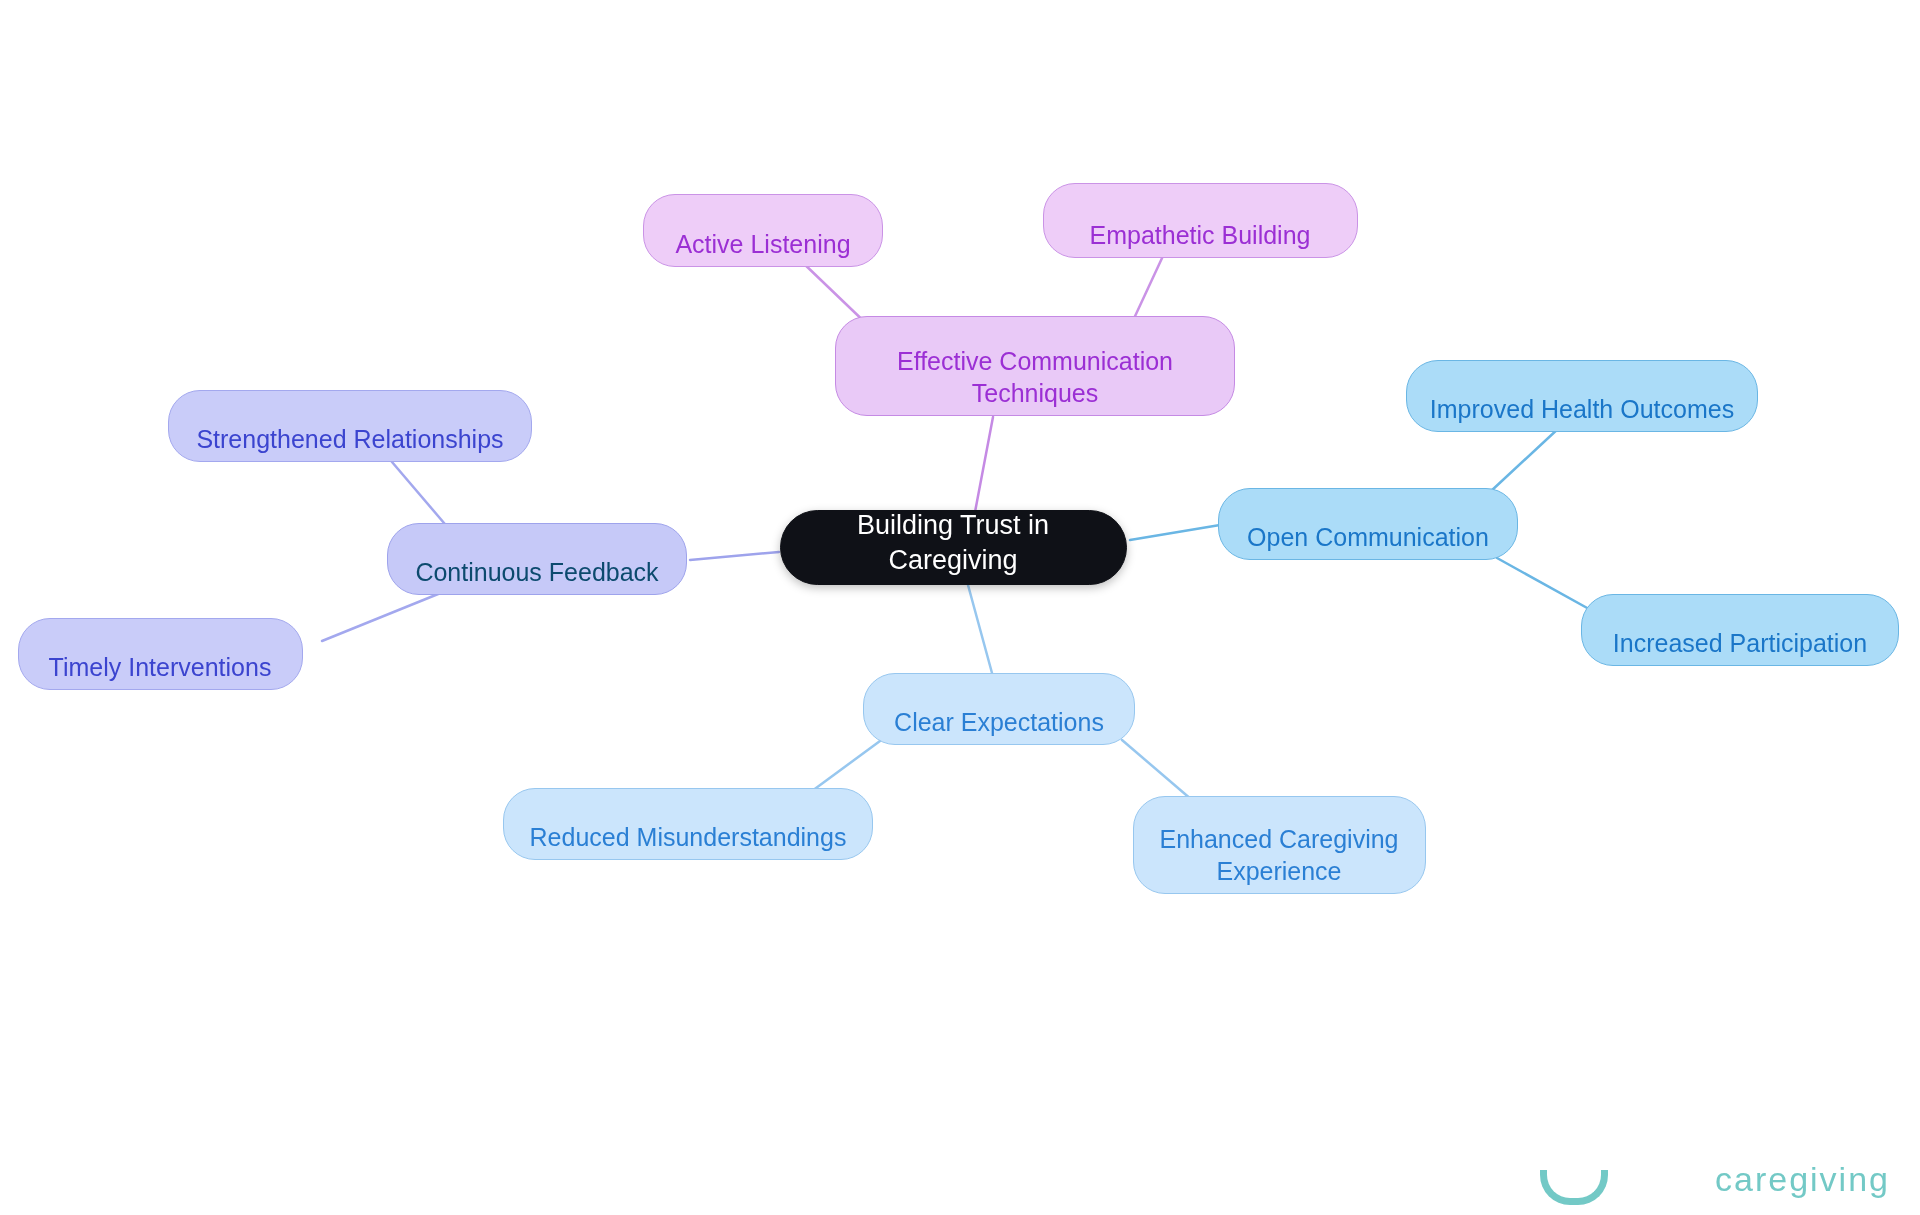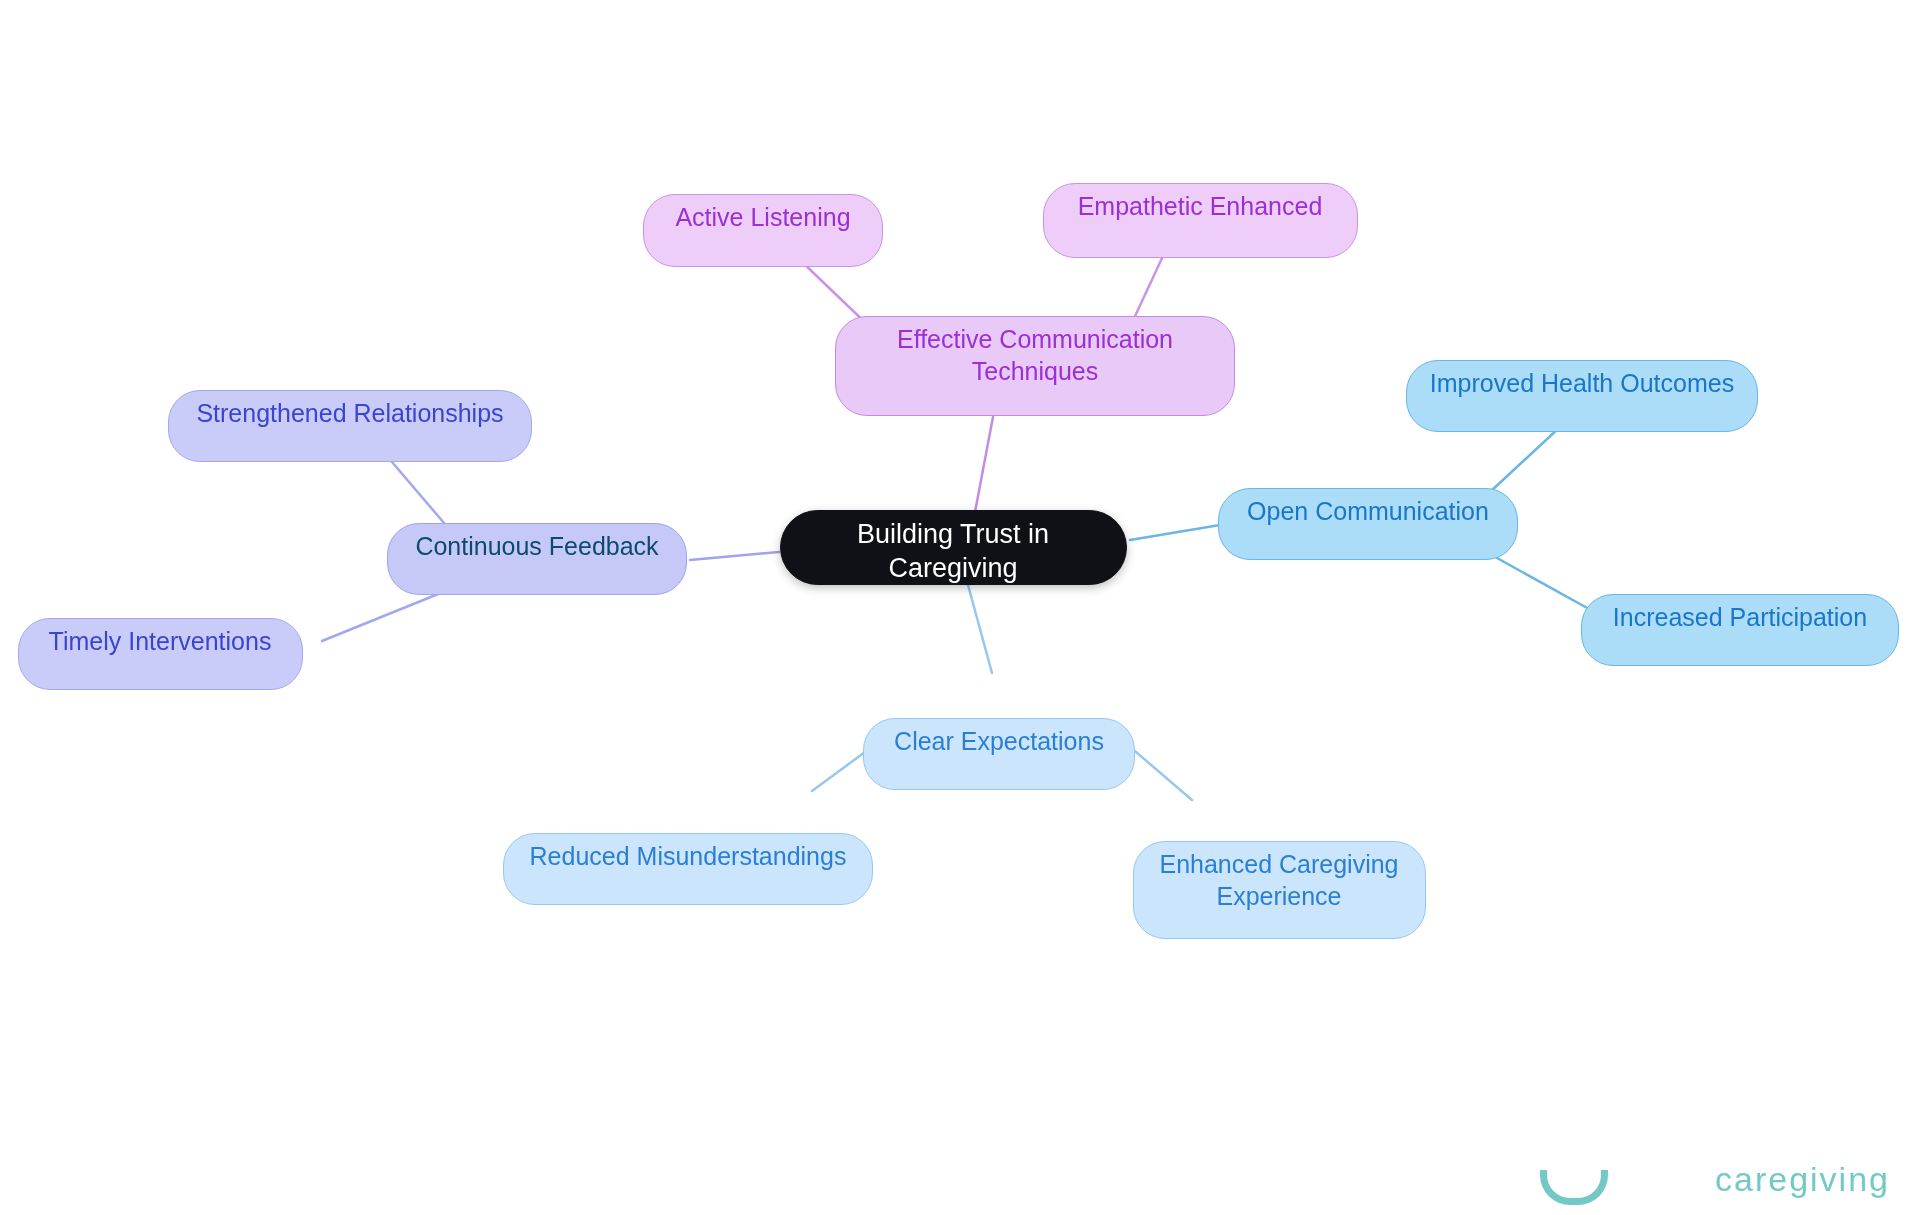--- a/index.html
+++ b/index.html
@@ -24,21 +24,21 @@
     left: 0;
     top: 0;
     width: 1920px;
     height: 1215px;
     pointer-events: none;
   }
   .node {
     position: absolute;
     box-sizing: border-box;
     display: flex;
-    align-items: flex-start;
+    align-items: flex-end;
     justify-content: center;
     text-align: center;
     border-radius: 32px;
     border-style: solid;
     border-width: 1.5px;
     line-height: 1.28;
     white-space: pre-line;
     padding: 6px 14px;
   }
   .node-root {
@@ -65,21 +65,20 @@
     background: #abdcf8;
     border-color: #6ab6e4;
     color: #1a76c8;
     font-size: 25px;
   }
   .node-blue-light {
     background: #cbe5fc;
     border-color: #97c7ef;
     color: #2a7fd4;
     font-size: 25px;
-    margin-top: 45px;
   }
   .node-indigo {
     background: #c6c9f8;
     border-color: #9ea3ec;
     color: #3b44cf;
     font-size: 25px;
   }
   .node-indigo-light {
     background: #c9ccf9;
     border-color: #a3a8ee;
@@ -144,21 +143,21 @@
       <line x1="779" y1="552" x2="690" y2="560" stroke="#9ea3ec" stroke-width="2.5" stroke-linecap="round"></line>
       <line x1="450" y1="530" x2="392" y2="462" stroke="#a3a8ee" stroke-width="2.5" stroke-linecap="round"></line>
       <line x1="448" y1="590" x2="322" y2="641" stroke="#a3a8ee" stroke-width="2.5" stroke-linecap="round"></line>
     </svg>
 
   <div id="nodes">
       <div class="node node-root" style="left: 779.5px; top: 509.5px; width: 347px; height: 75px; background: rgb(15, 17, 23); color: rgb(255, 255, 255);"><span>Building Trust in Caregiving</span></div>
       <div class="node node-purple" style="left: 835px; top: 316px; width: 400px; height: 100px; background: rgb(233, 201, 247); border-color: rgb(197, 138, 228); color: rgb(155, 47, 212);"><span>Effective Communication
 Techniques</span></div>
       <div class="node node-purple-light" style="left: 643px; top: 193.5px; width: 240px; height: 73px; background: rgb(238, 205, 248); border-color: rgb(202, 147, 230); color: rgb(155, 47, 212);"><span>Active Listening</span></div>
-      <div class="node node-purple-light" style="left: 1042.5px; top: 182.5px; width: 315px; height: 75px; background: rgb(238, 205, 248); border-color: rgb(202, 147, 230); color: rgb(155, 47, 212);"><span>Empathetic Enhanced</span></div>
+      <div class="node node-purple-light" style="left: 1042.5px; top: 182.5px; width: 315px; height: 75px; background: rgb(238, 205, 248); border-color: rgb(202, 147, 230); color: rgb(155, 47, 212);"><span>Empathetic Building</span></div>
       <div class="node node-blue-mid" style="left: 1218px; top: 488px; width: 300px; height: 72px; background: rgb(171, 220, 248); border-color: rgb(106, 182, 228); color: rgb(26, 118, 200);"><span>Open Communication</span></div>
       <div class="node node-blue-mid" style="left: 1406px; top: 360px; width: 352px; height: 72px; background: rgb(171, 220, 248); border-color: rgb(106, 182, 228); color: rgb(26, 118, 200);"><span>Improved Health Outcomes</span></div>
       <div class="node node-blue-mid" style="left: 1581px; top: 594px; width: 318px; height: 72px; background: rgb(171, 220, 248); border-color: rgb(106, 182, 228); color: rgb(26, 118, 200);"><span>Increased Participation</span></div>
       <div class="node node-blue-light" style="left: 863px; top: 673px; width: 272px; height: 72px; background: rgb(203, 229, 252); border-color: rgb(151, 199, 239); color: rgb(42, 127, 212);"><span>Clear Expectations</span></div>
       <div class="node node-blue-light" style="left: 503px; top: 788px; width: 370px; height: 72px; background: rgb(203, 229, 252); border-color: rgb(151, 199, 239); color: rgb(42, 127, 212);"><span>Reduced Misunderstandings</span></div>
       <div class="node node-blue-light" style="left: 1132.5px; top: 796px; width: 293px; height: 98px; background: rgb(203, 229, 252); border-color: rgb(151, 199, 239); color: rgb(42, 127, 212);"><span>Enhanced Caregiving
 Experience</span></div>
       <div class="node node-indigo" style="left: 387px; top: 523px; width: 300px; height: 72px; background: rgb(198, 201, 248); border-color: rgb(158, 163, 236); color: #0c4a6e;"><span>Continuous Feedback</span></div>
       <div class="node node-indigo-light" style="left: 168px; top: 390px; width: 364px; height: 72px; background: rgb(201, 204, 249); border-color: rgb(163, 168, 238); color: rgb(59, 68, 207);"><span>Strengthened Relationships</span></div>
       <div class="node node-indigo-light" style="left: 17.5px; top: 618px; width: 285px; height: 72px; background: rgb(201, 204, 249); border-color: rgb(163, 168, 238); color: rgb(59, 68, 207);"><span>Timely Interventions</span></div>

